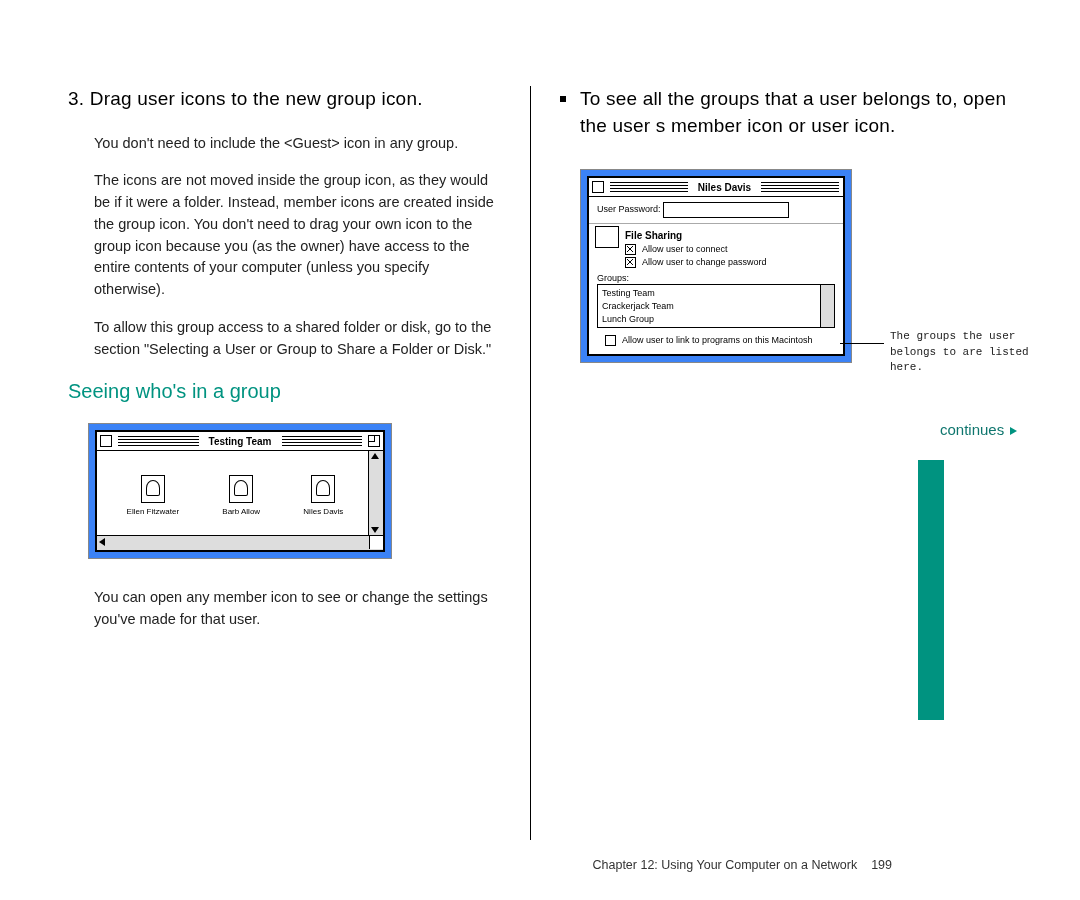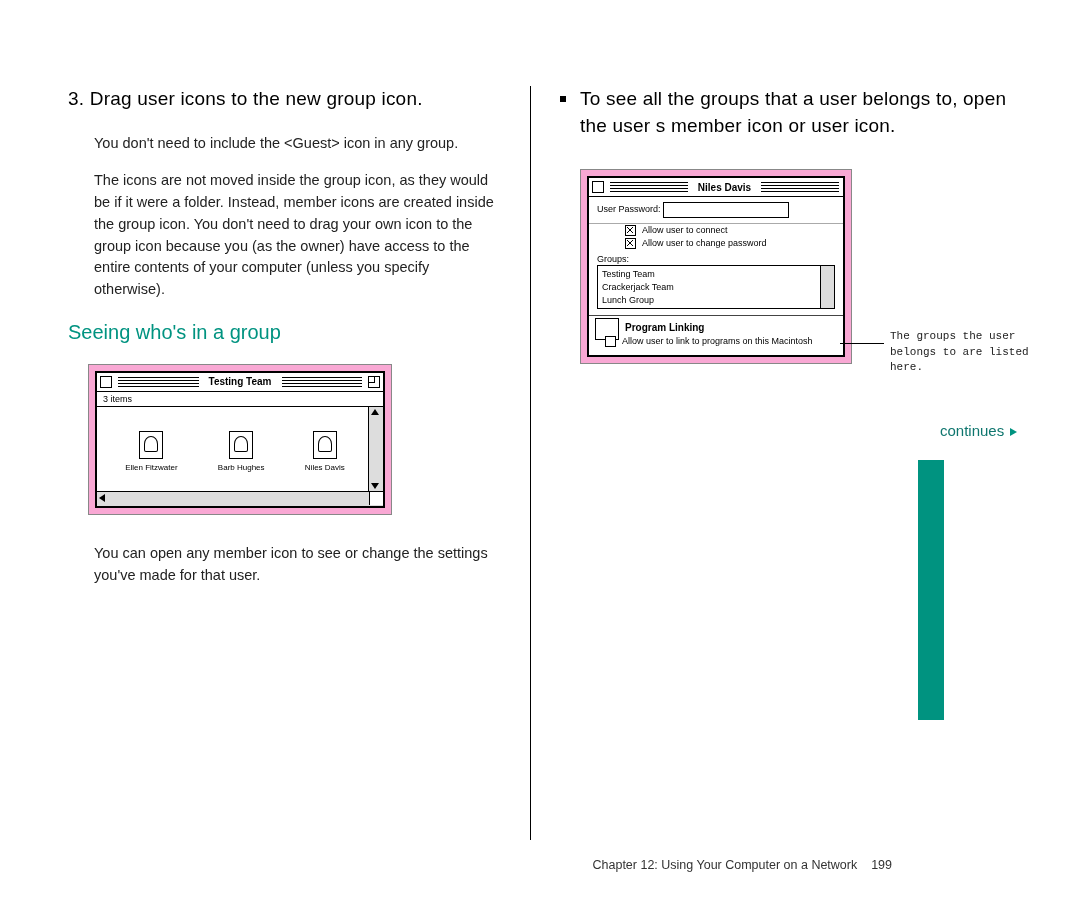--- a/index.html
+++ b/index.html
@@ -79,21 +79,21 @@
   .bullet-sq {
     width: 6px;
     height: 6px;
     background: #000;
     margin: 10px 14px 0 0;
     flex: 0 0 6px;
   }
   .bullet-text { flex: 1; }
   .fig {
     border: 1px solid #888;
-    background: #f9a8d4;
+    background: #3b82f6;
     padding: 6px;
     display: inline-block;
   }
   .fig-left {
     margin: 6px 0 28px 20px;
     width: 290px;
   }
   .fig-right {
     margin: 12px 0 28px 20px;
     width: 258px;
@@ -336,46 +336,43 @@
   <div class="green-bar"></div>
   <div class="divider"></div>
 
   <div class="col-left">
     <div class="step-num">
       <span>3.</span>
       <span>Drag user icons to the new group icon.</span>
     </div>
     <p class="body-text">You don't need to include the &lt;Guest&gt; icon in any group.</p>
     <p class="body-text">The icons are not moved inside the group icon, as they would be if it were a folder. Instead, member icons are created inside the group icon. You don't need to drag your own icon to the group icon because you (as the owner) have access to the entire contents of your computer (unless you specify otherwise).</p>
+    <p class="body-text">To allow this group access to a shared folder or disk, go to the section "Selecting a User or Group to Share a Folder or Disk."</p>
 
     <div class="section-head">Seeing who's in a group</div>
 
 
     
     <div class="fig fig-left">
       <div class="win">
         <div class="win-title">
           <div class="close-box"></div>
           <div class="hlines"></div>
           <span class="title-text">Testing Team</span>
           <div class="hlines"></div>
           <div class="zoom-box"></div>
         </div>
-        <div class="win-sub">
-          <span>3 items</span>
-          <span></span>
-        </div>
         <div class="win-body">
           <div class="member">
             <div class="icon"></div>
             <div>Ellen Fitzwater</div>
           </div>
           <div class="member">
             <div class="icon"></div>
-            <div>Barb Hughes</div>
+            <div>Barb Allow</div>
           </div>
           <div class="member">
             <div class="icon"></div>
             <div>Niles Davis</div>
           </div>
           <div class="scroll-right"></div>
         </div>
         <div class="scroll-bottom">
           <div class="grow"></div>
         </div>
@@ -397,39 +394,39 @@
           <div class="win-title">
             <div class="close-box"></div>
             <div class="hlines"></div>
             <span class="title-text">Niles Davis</span>
             <div class="hlines"></div>
           </div>
           <div class="nd-row nd-pass">
             <span>User Password:</span>
             <input readonly="" style="">
           </div>
+          <div class="nd-section-title first">
+            <div class="sicon"></div>
+            <span>File Sharing</span>
+          </div>
           <div class="nd-check">
             <span class="box checked"></span>
             <span>Allow user to connect</span>
           </div>
           <div class="nd-check">
             <span class="box checked"></span>
             <span>Allow user to change password</span>
           </div>
           <div class="nd-groups-label">Groups:</div>
           <div class="nd-groups-list">
             <div class="g">Testing Team</div>
             <div class="g">Crackerjack Team</div>
             <div class="g">Lunch Group</div>
             <div class="sbar"></div>
           </div>
-          <div class="nd-section-title">
-            <div class="sicon"></div>
-            <span>Program Linking</span>
-          </div>
           <div class="nd-check" style="padding-bottom:8px;padding-left:16px;">
             <span class="box"></span>
             <span>Allow user to link to programs on this Macintosh</span>
           </div>
         </div>
       </div>
 
       <div class="callout-line" style="left:280px; top:186px; width:44px;"></div>
       <div class="callout" style="left:330px; top:172px; width:170px;">The groups the user belongs to are listed here.</div>
     </div>

